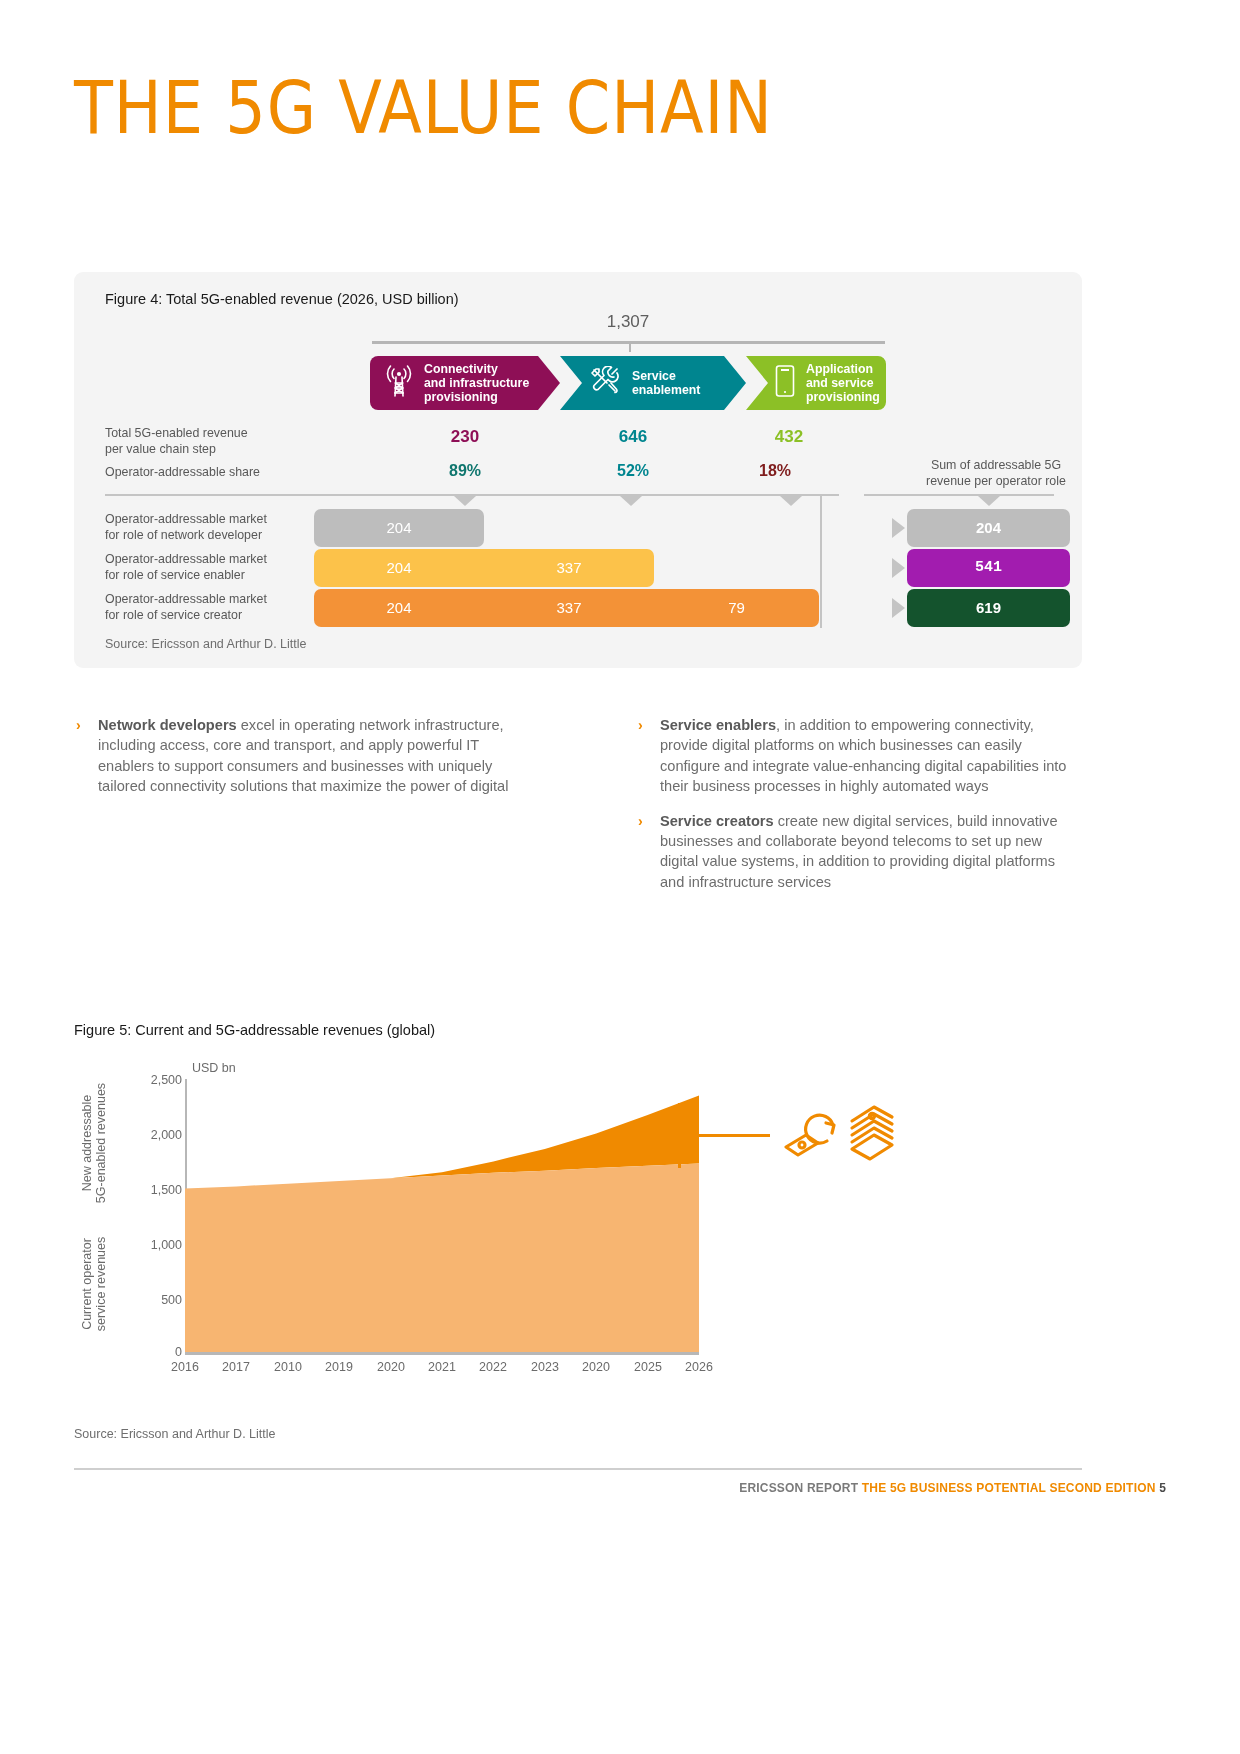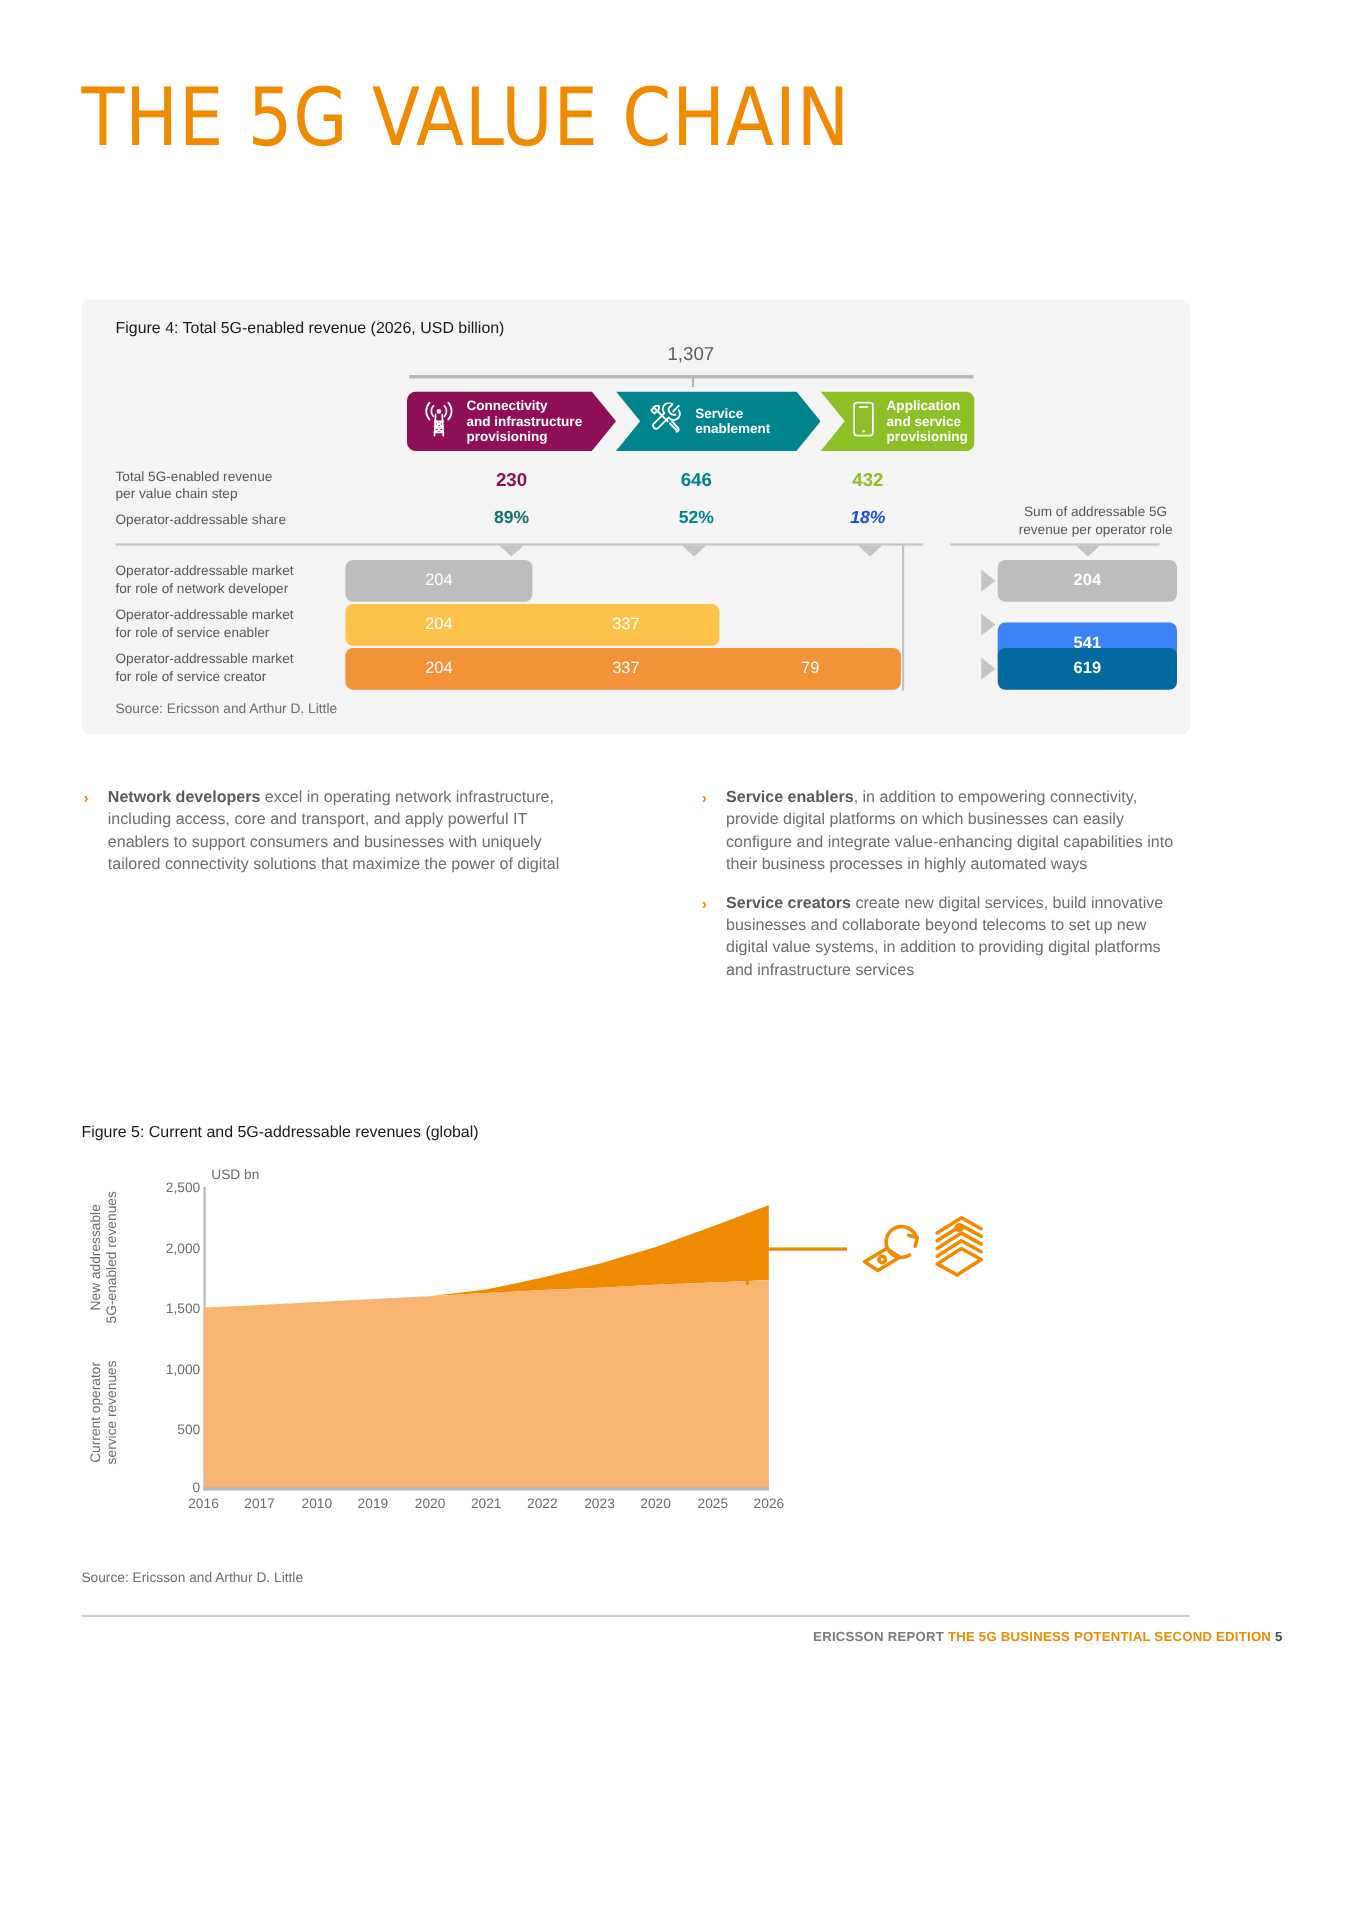--- a/index.html
+++ b/index.html
@@ -364,21 +364,21 @@
       <span>Total 5G-enabled revenue</span><br>
       <span>per value chain step</span>
     </div>
     <div class="vnum" style="left:296px; top:155px; width:190px; color:#8e0f56;">230</div>
     <div class="vnum" style="left:466px; top:155px; width:186px; color:#00858f;">646</div>
     <div class="vnum" style="left:642px; top:155px; width:146px; color:#8cc026;">432</div>
 
     <div class="vrow-label" style="left:31px; top:192px;">Operator-addressable share</div>
     <div class="vpct" style="left:296px; top:190px; width:190px; color:#0f766e;">89%</div>
     <div class="vpct" style="left:466px; top:190px; width:186px; color:#00858f;">52%</div>
-    <div class="vpct" style="left:642px; top:190px; width:146px; color:#1d4ed8;font-style:italic;">18%</div>
+    <div class="vpct" style="left:628px; top:190px; width:146px; color:#7f1d1d;">18%</div>
 
     <div class="sum-caption">
       <span>Sum of addressable 5G</span><br>
       <span>revenue per operator role</span>
     </div>
 
     <div class="hdivider"></div>
     <div class="hdivider2"></div>
     <div class="vdivider"></div>
     <div class="caret" style="left:380px; top:224px;"></div>
@@ -398,33 +398,33 @@
 
     <div class="vrow-label" style="left:31px; top:279px;">
       <span>Operator-addressable market</span><br>
       <span>for role of service enabler</span>
     </div>
     <div class="bar" style="left:240px; top:277px; width:340px; background:#fcc24a;">
       <div class="seg" style="left:0; width:170px;">204</div>
       <div class="seg" style="left:170px; width:170px;">337</div>
     </div>
     <div class="sum-arrow" style="top:286px;"></div>
-    <div class="sum-bar" style="top:294px; background:#3b82f6;">541</div>
+    <div class="sum-bar" style="top:277px; background:#a21caf;font-family:Liberation Mono, monospace;">541</div>
 
     <div class="vrow-label" style="left:31px; top:319px;">
       <span>Operator-addressable market</span><br>
       <span>for role of service creator</span>
     </div>
     <div class="bar" style="left:240px; top:317px; width:505px; background:#f39237;">
       <div class="seg" style="left:0; width:170px;">204</div>
       <div class="seg" style="left:170px; width:170px;">337</div>
       <div class="seg" style="left:340px; width:165px;">79</div>
     </div>
     <div class="sum-arrow" style="top:326px;"></div>
-    <div class="sum-bar" style="top:317px; background:#0369a1;">619</div>
+    <div class="sum-bar" style="top:317px; background:#14532d;">619</div>
 
     <div class="fig4-source">Source: Ericsson and Arthur D. Little</div>
   </div>
 
   <div class="body-col" style="left:74px; top:715px; width:440px;">
     <div class="bullet">
       <span class="chevron-mark">›</span>
       <b>Network developers</b><span> excel in operating network infrastructure, including access, core and transport, and apply powerful IT enablers to support consumers and businesses with uniquely tailored connectivity solutions that maximize the power of digital</span>
     </div>
   </div>

